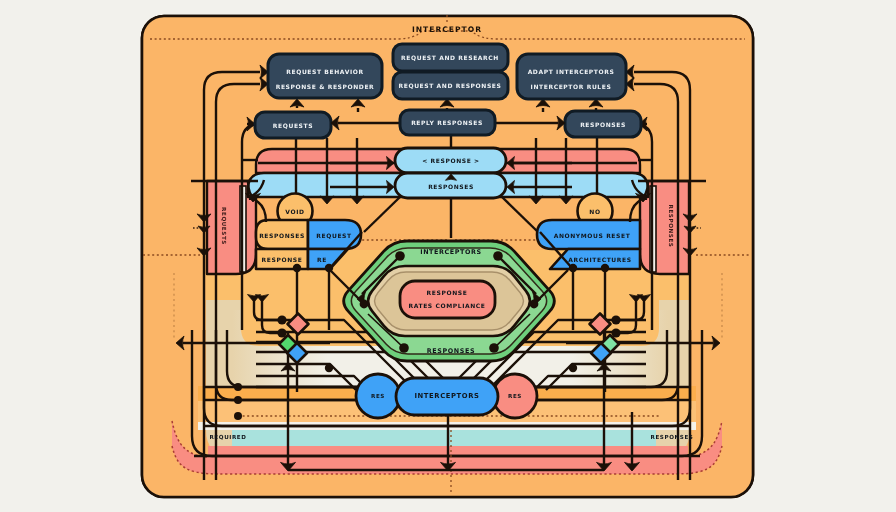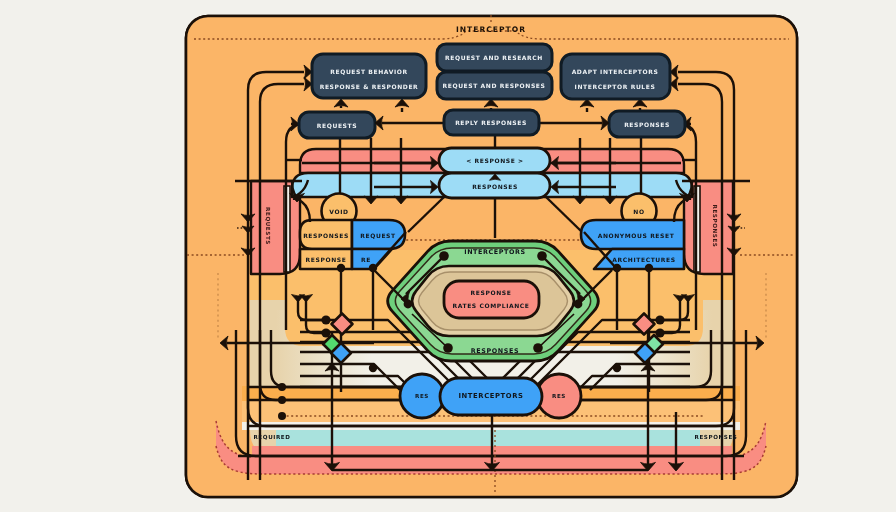--- a/index.html
+++ b/index.html
@@ -1,17 +1,17 @@
 <!DOCTYPE html>
 <html><head>
 <meta charset="utf-8">
 <style>
 html,body{margin:0;padding:0;background:#f2f1ec;}
 body{width:896px;height:512px;overflow:hidden;font-family:"DejaVu Sans",sans-serif;}
-#stage{position:relative;width:760px;height:512px;margin-left:44px;}
+#stage{position:relative;width:760px;height:512px;}
 svg{display:block;}
 </style>
 </head>
 <body>
 
 <div id="stage">
 <svg id="root" width="896" height="512" viewBox="0 0 896 512" xmlns="http://www.w3.org/2000/svg">
 <defs>
 <linearGradient id="gradInner" x1="0" y1="0" x2="1" y2="0">
  <stop offset="0" stop-color="#e7d3ab"></stop>

